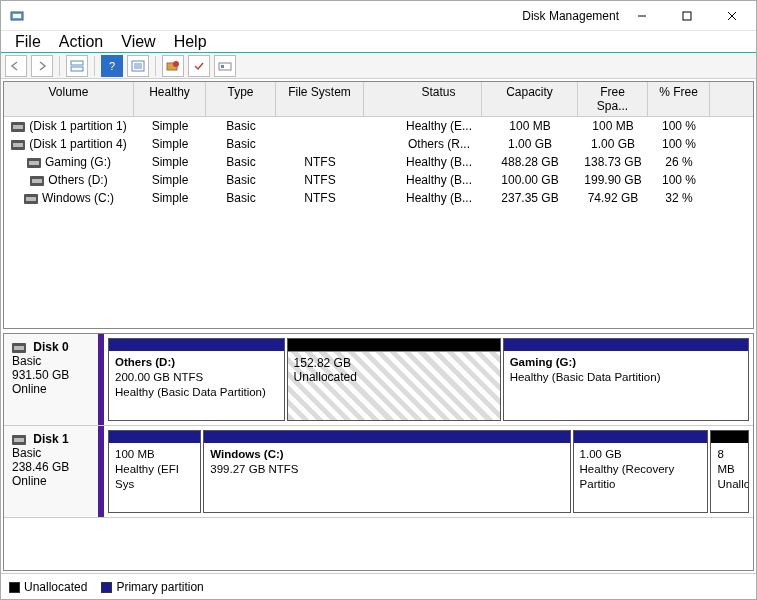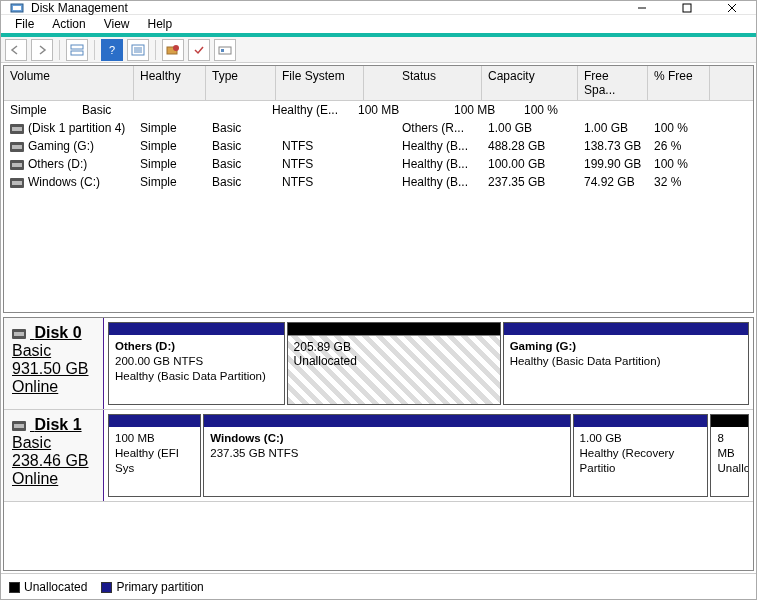--- a/index.html
+++ b/index.html
@@ -15,37 +15,38 @@
   }
   .window {
     width: 757px;
     height: 600px;
     background: #fff;
     border: 1px solid #aaa;
     display: flex;
     flex-direction: column;
   }
   .titlebar {
-    height: 14px;
+    height: 30px;
     display: flex;
     align-items: center;
     padding: 0 2px 0 8px;
     border-bottom: 1px solid #e5e5e5;
+    text-align: right;
   }
   .titlebar .icon { width:16px; height:16px; margin-right:6px; display:flex; align-items:center; justify-content:center;}
   .titlebar .title { flex:1; font-size:12px; }
   .winbtn { width:45px; height:28px; display:flex; align-items:center; justify-content:center; }
   .menubar {
     height: 22px;
     display:flex;
     align-items:center;
     padding: 0 6px;
     gap: 2px;
-    border-bottom: 4px solid #14b8a6;
-    font-size:12px;
+    border-bottom: 1px solid #14b8a6;
+    font-size:16px;
   }
   .menuitem { padding: 2px 8px; }
   .toolbar {
     height: 26px;
     display:flex;
     align-items:center;
     padding: 1px 4px;
     gap: 4px;
     border-bottom: 1px solid #d0d0d0;
     background: #f5f5f5;
@@ -63,20 +64,21 @@
     display:flex;
     flex-direction:column;
     overflow:hidden;
   }
   .listview {
     height: 248px;
     border: 1px solid #888;
     margin: 2px;
     overflow:auto;
     background:#fff;
+    text-align:center;
   }
   .lv-header {
     display:flex;
     background:#f0f0f0;
     border-bottom:1px solid #ccc;
     position:sticky; top:0;
   }
   .lv-header div {
     padding:3px 6px;
     border-right:1px solid #ccc;
@@ -105,25 +107,24 @@
     background:#fff;
     overflow:auto;
   }
   .disk-row {
     display:flex;
     border-bottom:1px solid #ccc;
     min-height:92px;
   }
   .disk-label {
     width:100px;
-    border-right:1px solid #4c1d95;
+    border-right:6px solid #4c1d95;
     padding:6px 8px;
-    font-size:16px;
+    font-size:12px;
     background:#f8f8f8;
-    text-decoration:underline;
   }
   .disk-label .dname{font-weight:bold;}
   .disk-parts {
     flex:1;
     display:flex;
     padding:4px;
     gap:2px;
   }
   .part {
     border:1px solid #555;
@@ -255,20 +256,21 @@
         <div class="col-layout">Healthy</div>
         <div class="col-type">Type</div>
         <div class="col-fs">File System</div>
         <div class="col-status">Status</div>
         <div class="col-cap">Capacity</div>
         <div class="col-free">Free Spa...</div>
         <div class="col-pfree">% Free</div>
       </div>
       <div id="lv-rows">
           <div class="lv-row">
+            <div class="col-vol"><span class="drive-icon"></span>(Disk 1 partition 1)</div>
             <div class="col-layout">Simple</div>
             <div class="col-type">Basic</div>
             <div class="col-fs"></div>
             <div class="col-status">Healthy (E...</div>
             <div class="col-cap">100 MB</div>
             <div class="col-free">100 MB</div>
             <div class="col-pfree">100 %</div>
           </div>
           <div class="lv-row">
             <div class="col-vol"><span class="drive-icon"></span>(Disk 1 partition 4)</div>
@@ -328,21 +330,21 @@
             <div class="bar"></div>
             <div class="part-body">
               <div class="pname">Others  (D:)</div>
               <div>200.00 GB NTFS</div>
               <div>Healthy (Basic Data Partition)</div>
             </div>
           </div>
           <div class="part unalloc" style="flex:243">
             <div class="bar"></div>
             <div class="hatch-box">
-              <div>205.89 GB</div>
+              <div>152.82 GB</div>
               <div>Unallocated</div>
             </div>
           </div>
           <div class="part" style="flex:280">
             <div class="bar"></div>
             <div class="part-body">
               <div class="pname">Gaming  (G:)</div>
               <div>Healthy (Basic Data Partition)</div>
             </div>
           </div>
@@ -362,21 +364,21 @@
             <div class="bar"></div>
             <div class="part-body">
               <div>100 MB</div>
               <div>Healthy (EFI Sys</div>
             </div>
           </div>
           <div class="part" style="flex:60">
             <div class="bar"></div>
             <div class="part-body">
               <div class="pname">Windows  (C:)</div>
-              <div>237.35 GB NTFS</div>
+              <div>399.27 GB NTFS</div>
             </div>
           </div>
           <div class="part" style="flex:22">
             <div class="bar"></div>
             <div class="part-body">
               <div>1.00 GB</div>
               <div>Healthy (Recovery Partitio</div>
             </div>
           </div>
           <div class="part unalloc" style="flex:6">

